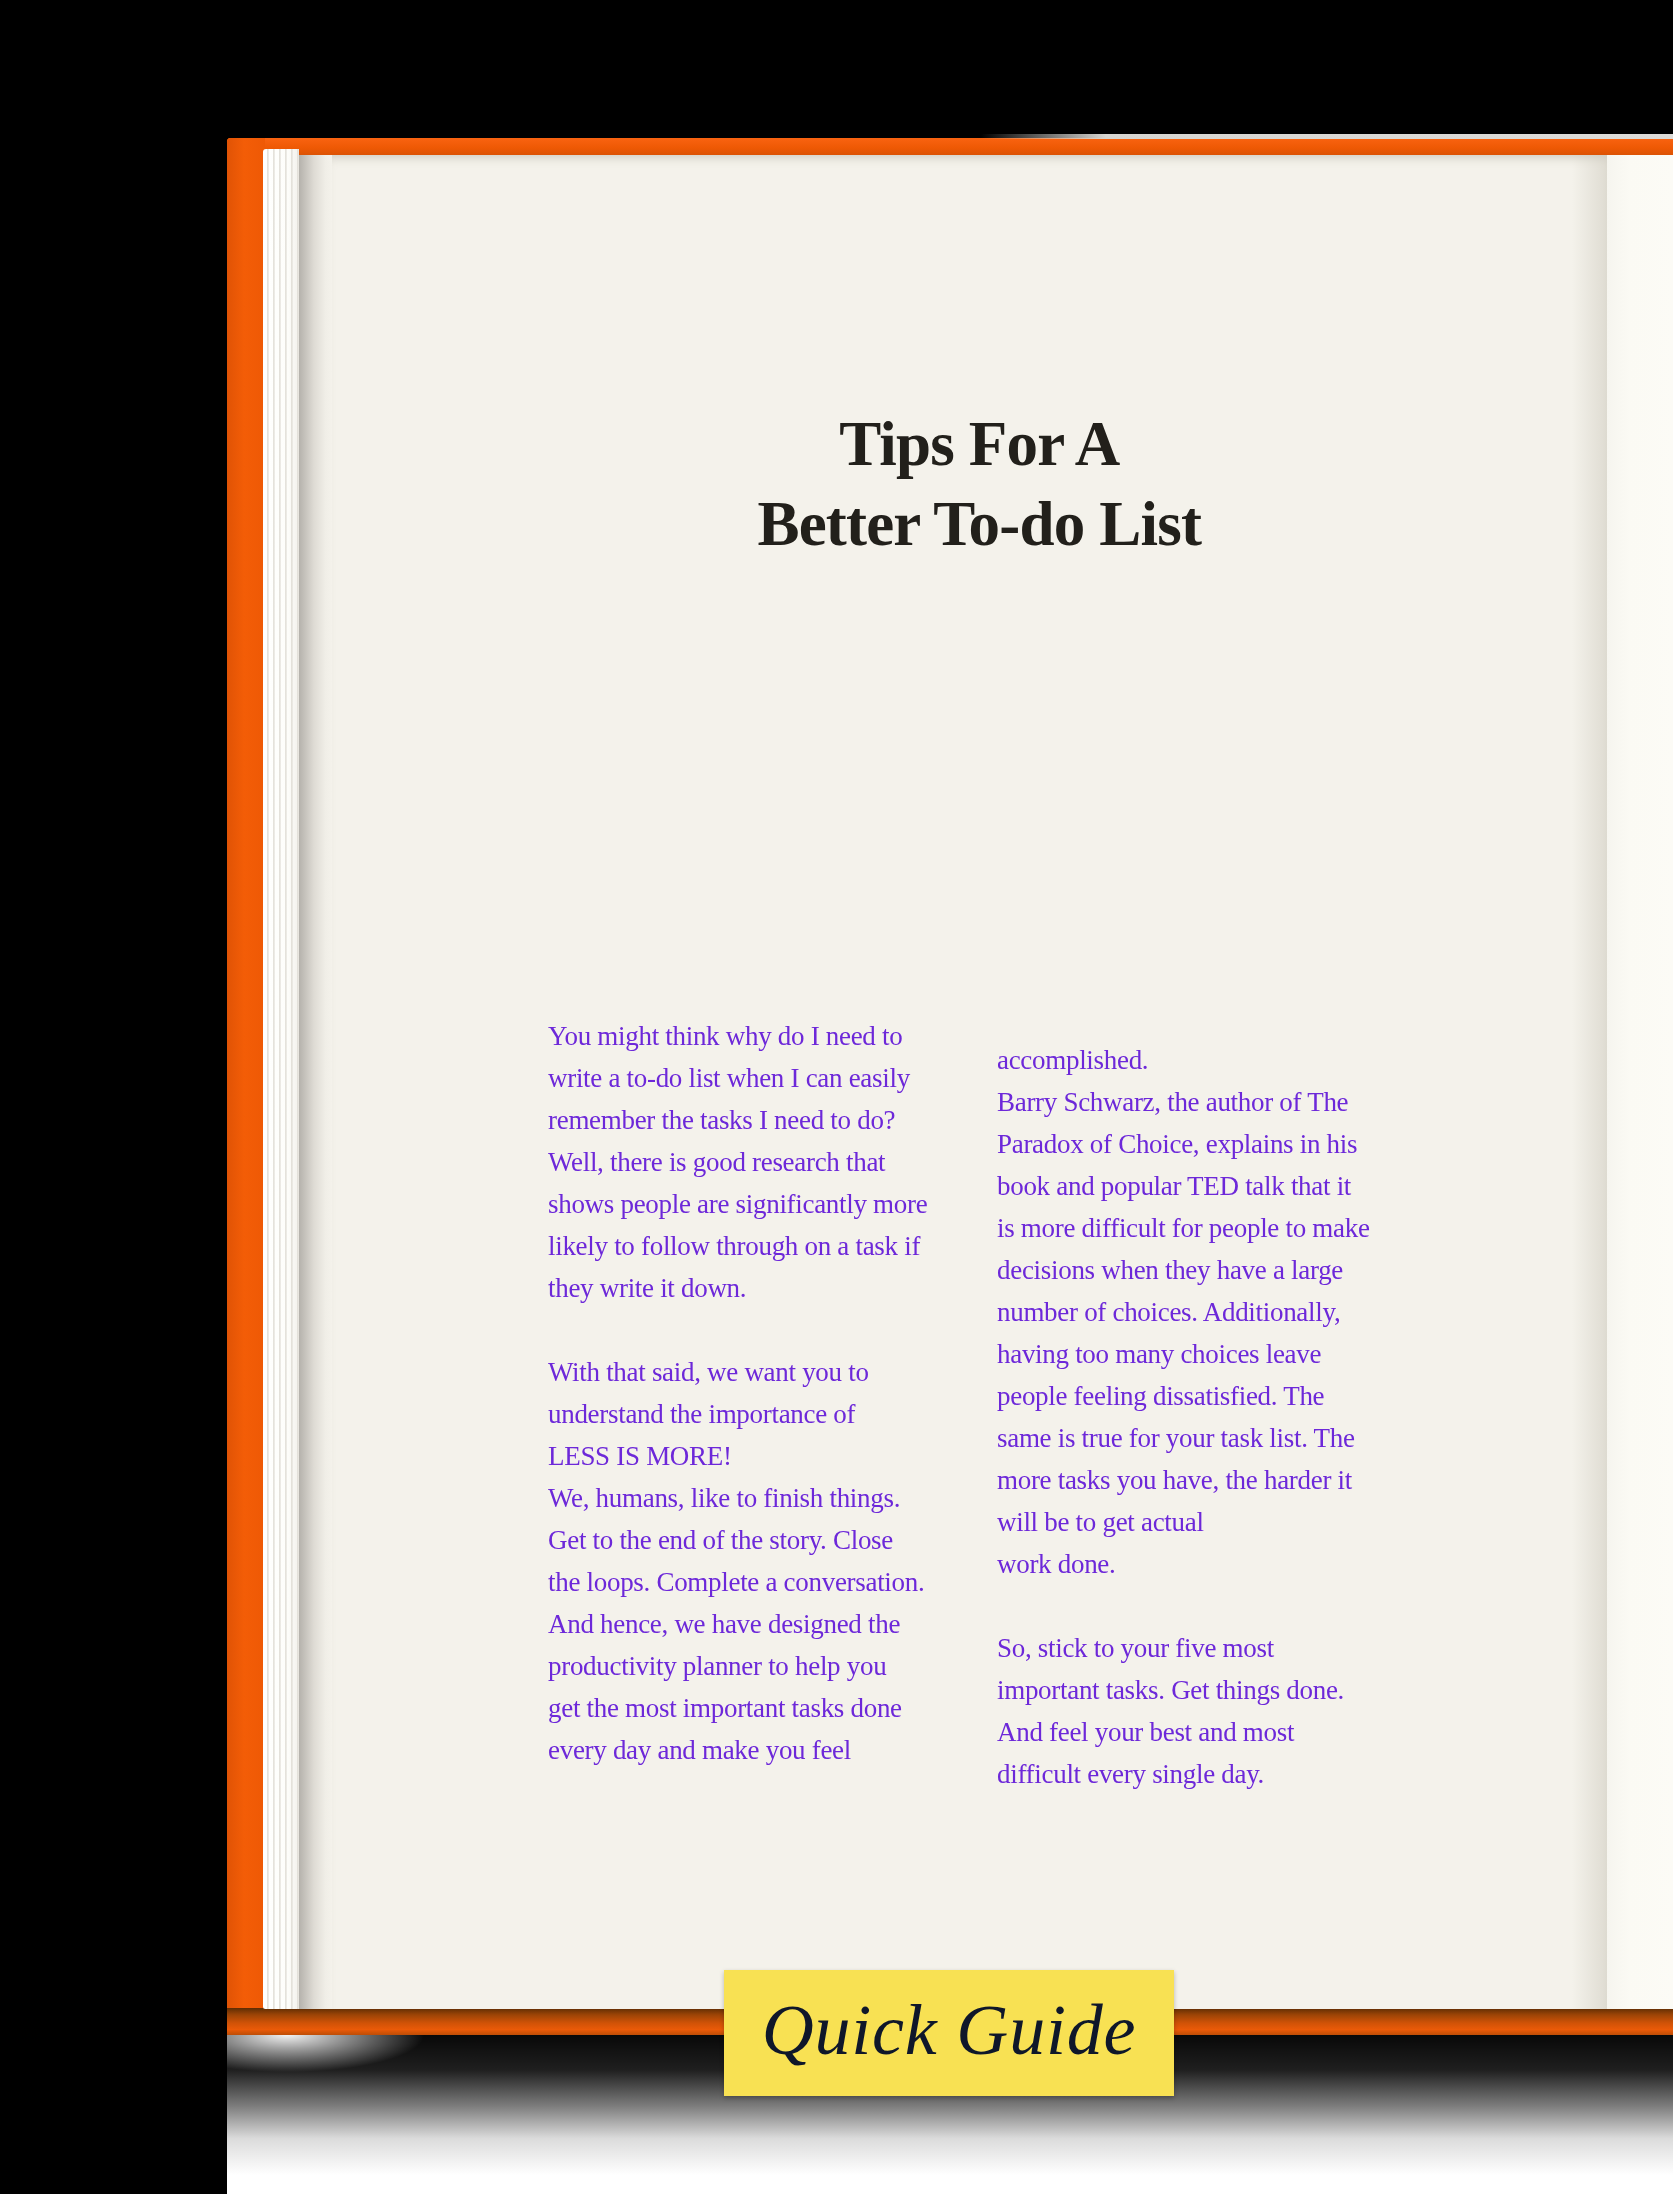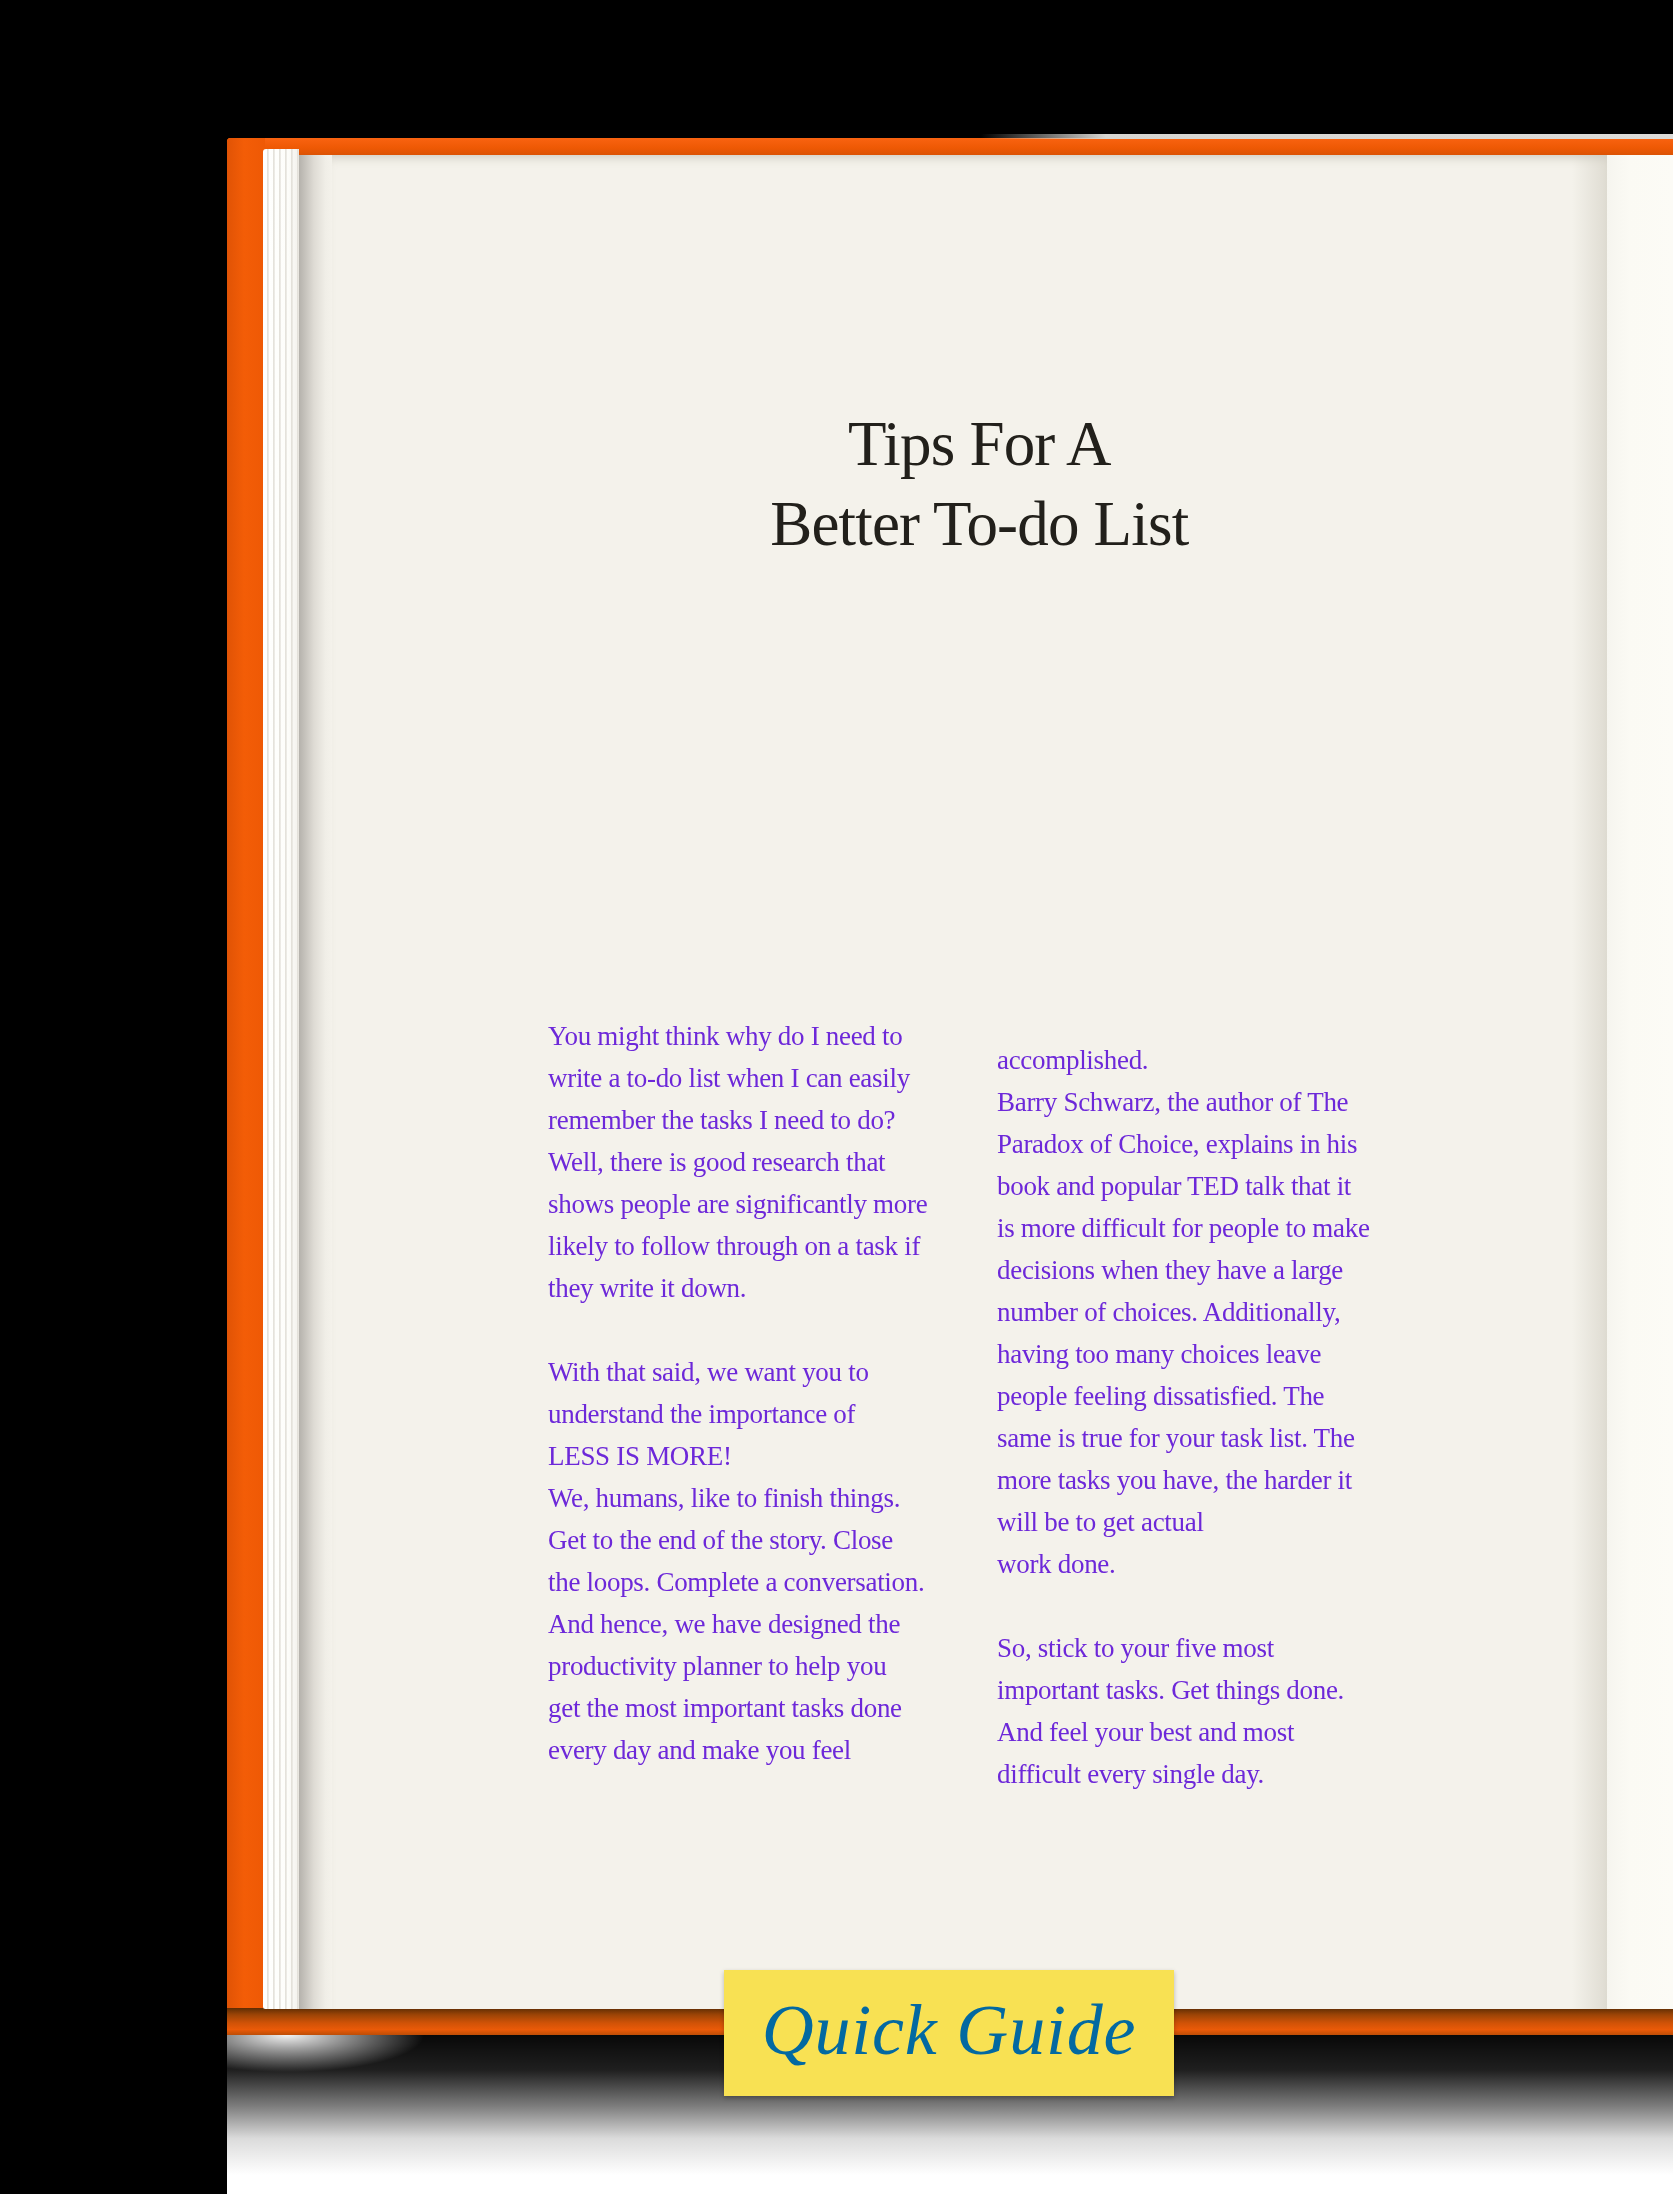--- a/index.html
+++ b/index.html
@@ -87,20 +87,21 @@
   }
 
   
   .page-title{
     position:absolute;left:0;top:249px;width:100%;
     padding-left:19.6px;box-sizing:border-box;
     text-align:center;
     font-size:63px;line-height:80px;letter-spacing:-0.8px;
     color:#22201b;
     white-space:pre-line;
+    font-weight:bold;
   }
   .col{
     position:absolute;top:860px;width:441px;
     font-size:27px;line-height:42px;letter-spacing:-0.3px;
     color:#6d28d9;
   }
   .col-left{left:216px;}
   .col-right{left:665px;margin-top:24px;}
   .para{white-space:pre-line;}
   .para + .para{margin-top:42px;}
@@ -108,21 +109,21 @@
   
   .tag{
     position:absolute;left:724px;top:1970px;width:450px;height:126px;
     background:#f8e153;
     display:flex;align-items:center;justify-content:center;
     box-shadow:0 2.3px 4.5px rgba(0,0,0,.25);
   }
   .tag-label{
     font-style:italic;
     font-size:72px;
-    color:#0369a1;
+    color:#0f172a;
     letter-spacing:0.8px;
     transform:translateY(-3px);
   }
 </style>
 </head>
 <body>
 
 <div class="canvas">
 
   <div class="floor">

